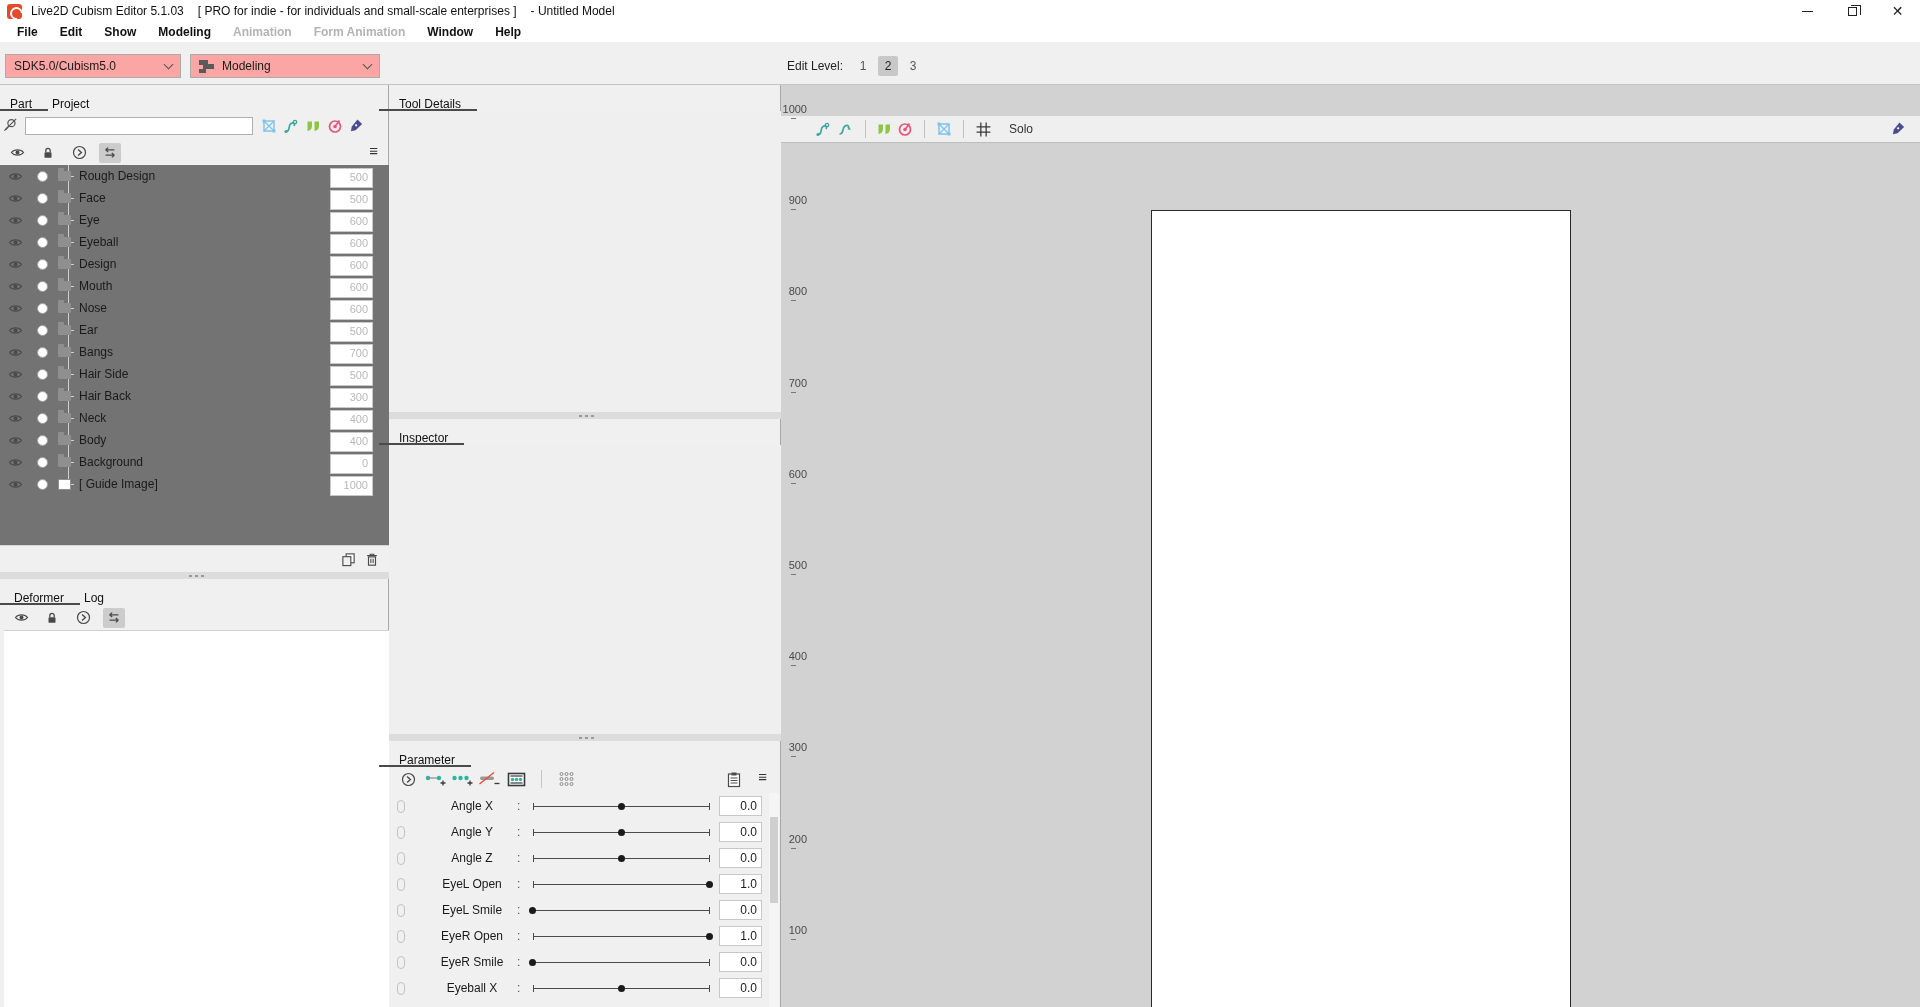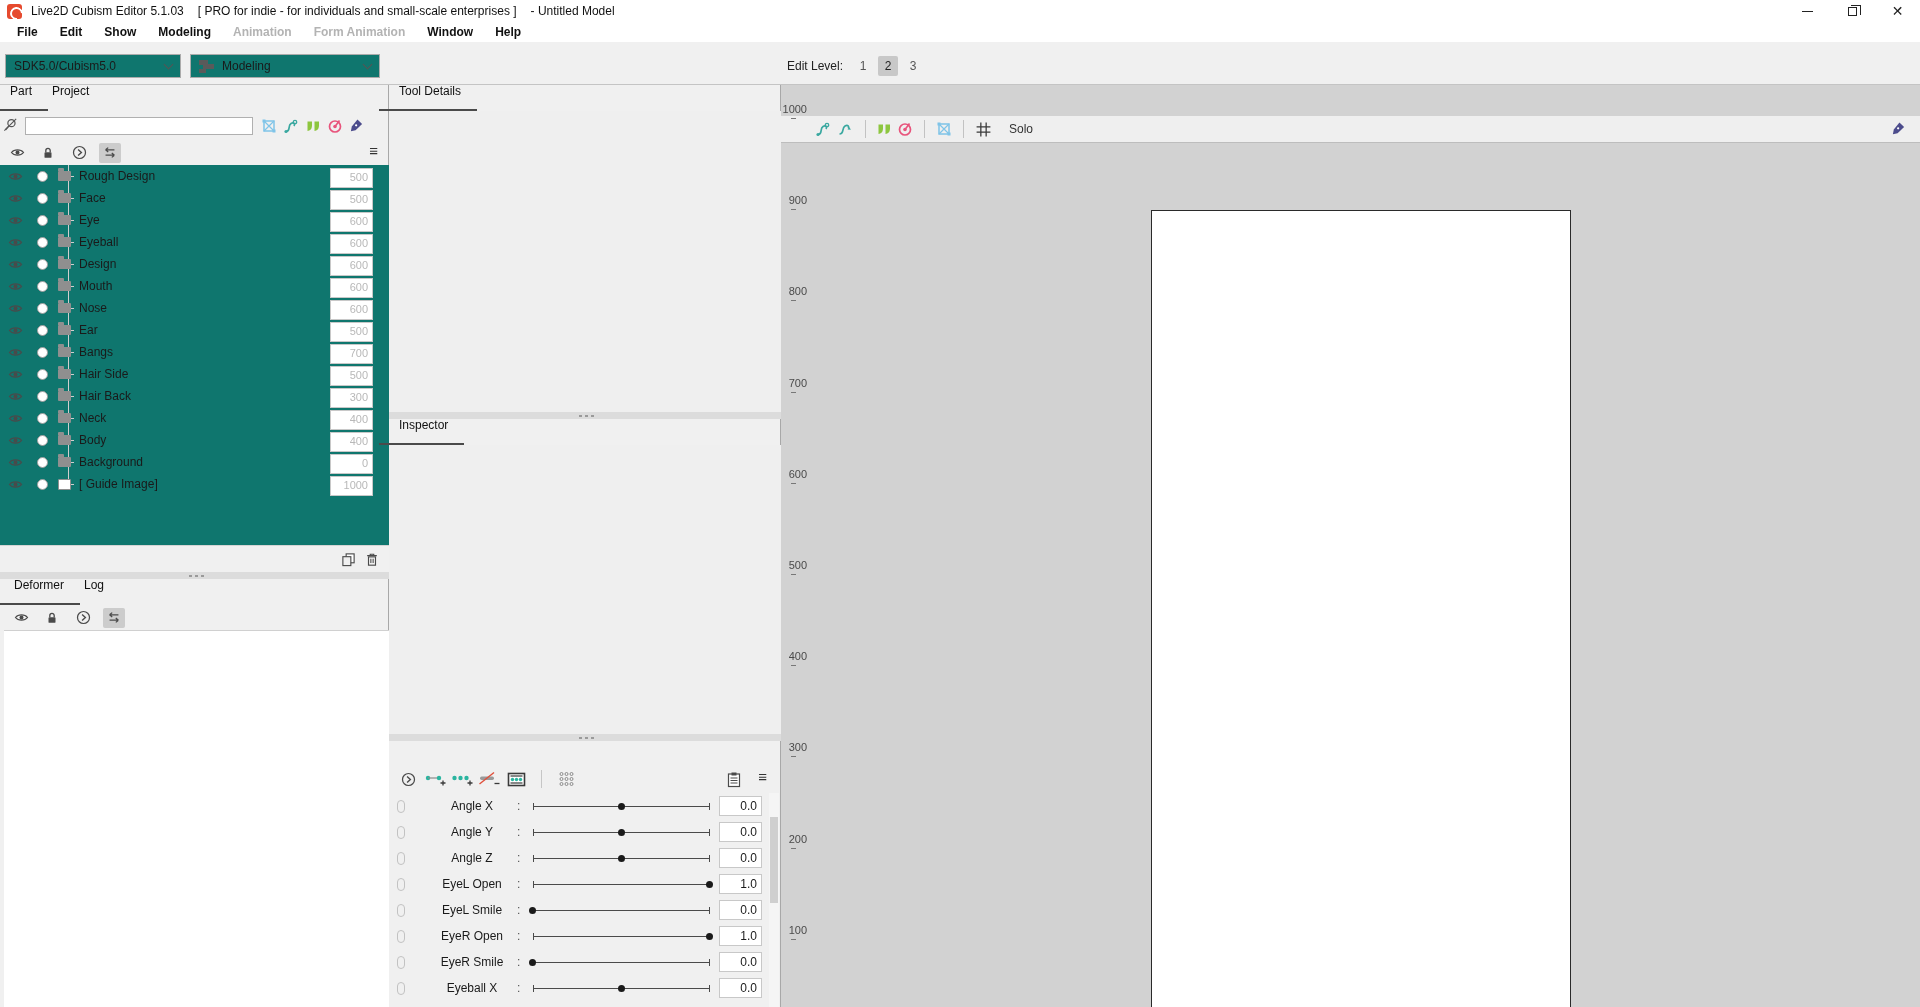--- a/index.html
+++ b/index.html
@@ -18,21 +18,21 @@
   .glyph-max::before { content:""; position:absolute; left:2px; top:-3px; width:9px; height:9px; border:1px solid #222; border-left:none; border-bottom:none; }
   .glyph-close { font-size:14px; line-height:14px; }
 
   
   .menubar { position:absolute; left:0; top:22px; width:1920px; height:20px; background:#fff; display:flex; align-items:center; padding-left:6px;font-weight:bold; }
   .menu-item { padding:2px 11px; color:#111; cursor:default; }
   .menu-item.disabled { color:#b3b3b3; }
 
   
   .toolbar { position:absolute; left:0; top:42px; width:1920px; height:43px; background:#f0f0f0; border-bottom:1px solid #c4c4c4; }
-  .dd { position:absolute; top:12px; height:24px; background:#0f766e; border:1px solid #ababab; display:flex; align-items:center; padding:0 8px; }
+  .dd { position:absolute; top:12px; height:24px; background:#fca5a5; border:1px solid #ababab; display:flex; align-items:center; padding:0 8px; }
   .dd-sdk { left:5px; width:176px; }
   .dd-ws { left:190px; width:190px; }
   .chev { width:7px; height:7px; border-right:1.4px solid #555; border-bottom:1.4px solid #555; transform:rotate(45deg); margin-left:auto; margin-top:-4px; }
   .ws-icon { width:15px; height:13px; position:relative; margin-right:8px; flex:none; }
   .ws-icon i { position:absolute; background:#5a5a5a; }
   .ws-icon i:nth-child(1){ left:0; top:0; width:9px; height:5px; }
   .ws-icon i:nth-child(2){ left:4px; top:4px; width:11px; height:5px; }
   .ws-icon i:nth-child(3){ left:0; top:9px; width:7px; height:4px; }
   .editlevel { position:absolute; left:787px; top:12px; height:24px; display:flex; align-items:center; gap:10px; color:#222; }
   .lvl { width:20px; height:20px; display:flex; align-items:center; justify-content:center; color:#555; border-radius:2px; }
@@ -44,31 +44,31 @@
   .sub-label { position:absolute; left:50%; transform:translateX(-50%); bottom:-6px; font-size:6px; letter-spacing:0; color:#333; font-weight:bold; }
   .home-btn { position:absolute; left:1876px; top:54px; }
 
   
   .left-col   { position:absolute; left:0; top:85px; width:389px; height:922px; background:#f0f0f0; border-right:1px solid #a8a8a8; }
   .mid-col    { position:absolute; left:389px; top:85px; width:392px; height:922px; background:#f0f0f0; border-right:1px solid #a8a8a8; }
   .canvas-col { position:absolute; left:781px; top:85px; width:1139px; height:922px; background:#d2d2d2; overflow:hidden; }
 
   
   .ptabs { display:flex; height:26px; align-items:flex-end; position:relative; }
-  .ptab { padding:4px 10px 13px 10px; position:relative; color:#111; }
+  .ptab { padding:4px 10px 0 10px; position:relative; color:#111; }
   .ptab.active::after { content:""; position:absolute; left:-10px; right:-6px; bottom:0; height:2px; background:#4a4a4a; }
 
   
   .search-row { height:29px; display:flex; align-items:center; padding:0 6px 0 2px; gap:6px; }
   .search-input { width:228px; height:18px; background:#fff; border:1px solid #b0b0b0; font-size:11px; padding:0 4px; }
   .list-toolbar { height:25px; display:flex; align-items:center; gap:9px; padding-left:6px; position:relative; }
   .mini-btn { width:22px; height:20px; display:flex; align-items:center; justify-content:center; border-radius:2px; }
   .mini-btn.sel { background:#cccccc; }
   .hamb { position:absolute; right:10px; font-size:15px; font-weight:bold; color:#333; top:2px; }
-  .part-list { position:absolute; left:0; top:80px; width:389px; height:380px; background:#0f766e; overflow:hidden; }
+  .part-list { position:absolute; left:0; top:80px; width:389px; height:380px; background:#737373; overflow:hidden; }
   .plist-row { height:22px; display:flex; align-items:center; position:relative; }
   .plist-row .eyec { margin-left:8px; }
   .plist-row .radio { width:11px; height:11px; border:1.5px solid #9e9e9e; border-radius:50%; margin-left:14px; background:#fff; }
   .conn { position:absolute; left:68px; top:0; width:10px; height:22px; }
   .conn::before { content:""; position:absolute; left:0; top:0; bottom:0; width:1px; background:#cfcfcf; }
   .plist-row.last .conn::before { bottom:11px; }
   .conn::after { content:""; position:absolute; left:0; top:11px; width:6px; height:1px; background:#cfcfcf; }
   .folder { width:13px; height:10px; background:#8f8f8f; position:relative; margin-left:10px; flex:none; border-radius:1px; }
   .folder::before { content:""; position:absolute; left:0; top:-3px; width:6px; height:3px; background:#8f8f8f; border-radius:1px 1px 0 0; }
   .plist-row.file .folder { background:#fff; border:1px solid #8f8f8f; height:11px; }
@@ -629,20 +629,23 @@
   </div>
   <div class="h-splitter msplit1"></div>
   <div class="inspector">
     <div class="ptabs">
         <span class="ptab active">Inspector</span>
       </div>
     <div class="panel-body"></div>
   </div>
   <div class="h-splitter msplit2"></div>
   <div class="parameter">
+    <div class="ptabs">
+        <span class="ptab active">Parameter</span>
+      </div>
     <div class="param-toolbar">
       <span class="mini-btn">
           <svg width="15" height="15" viewBox="0 0 16 16">
             <circle cx="8" cy="8" r="6.4" fill="none" stroke="#4a4a4a" stroke-width="1.3"></circle>
             <path d="M6.5 4.8 L10 8 L6.5 11.2" fill="none" stroke="#4a4a4a" stroke-width="1.5"></path>
           </svg>
         </span>
       <span class="mini-btn">
           <svg width="22" height="17" viewBox="0 0 22 17">
             <circle cx="4" cy="7" r="2.2" fill="#2bb5a0"></circle>

